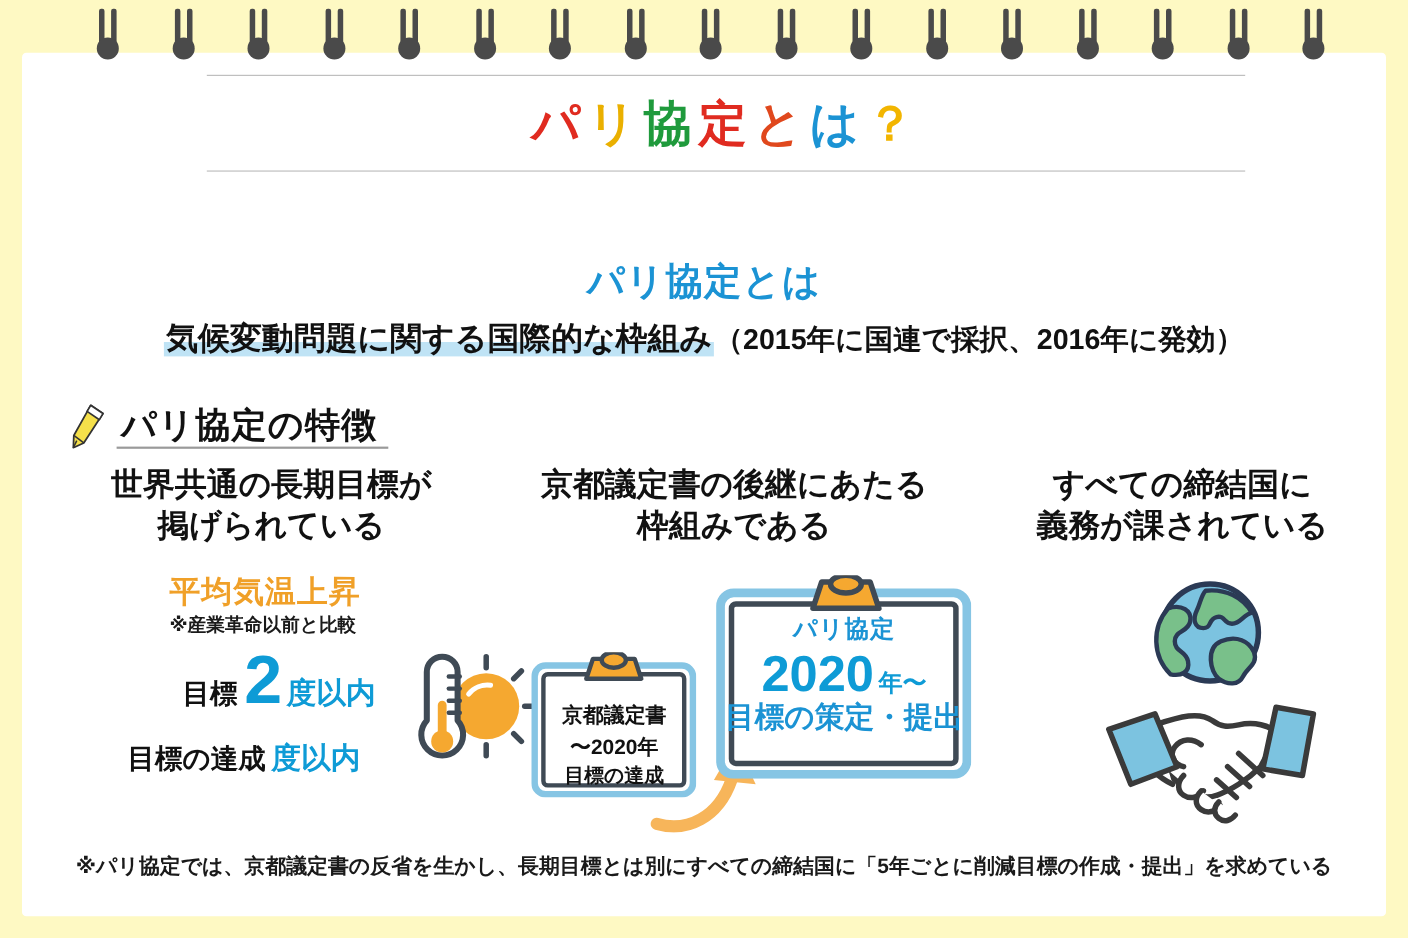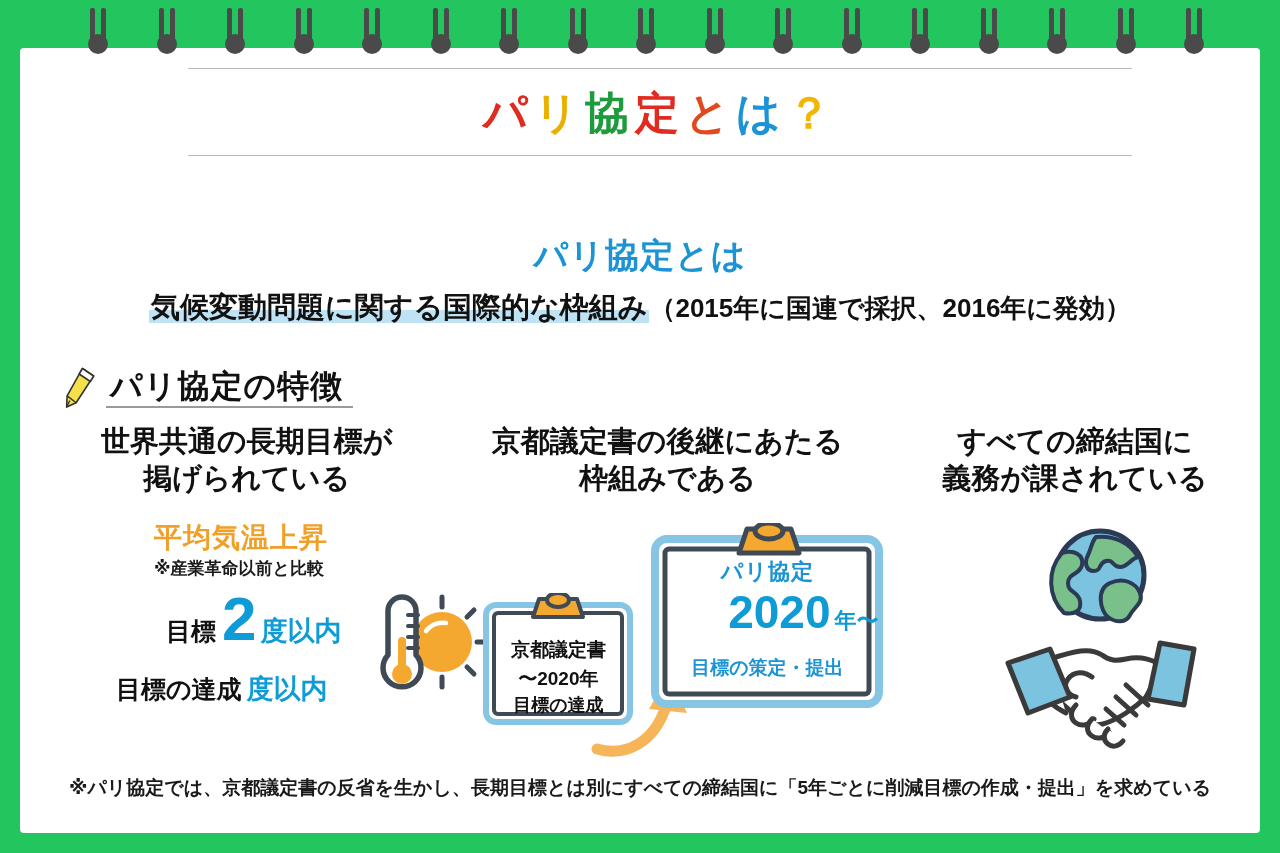--- a/index.html
+++ b/index.html
@@ -12,21 +12,21 @@
     height: 853px;
     overflow: hidden;
     font-family: "Liberation Sans", "DejaVu Sans", sans-serif;
   }
 
   
   #notebook {
     position: relative;
     width: 1280px;
     height: 853px;
-    background: #22c55e;
+    background: #fef9c3;
     box-sizing: border-box;
   }
   #page {
     position: absolute;
     left: 20px;
     top: 48px;
     right: 20px;
     bottom: 20px;
     background: #ffffff;
     border-radius: 4px;
@@ -228,23 +228,23 @@
   .clip-txt {
     position: absolute;
     text-align: center;
     width: 100%;
     left: 0;
   }
   .cs-l1 { top: 44px;  font-size: 19px; font-weight: bold; color: #111; }
   .cs-l2 { top: 73px;  font-size: 19px; font-weight: bold; color: #111; }
   .cs-l3 { top: 100px; font-size: 18px; font-weight: bold; color: #111; }
   .cl-l1 { top: 34px;  font-size: 22px; font-weight: bold; color: #1b93d4; letter-spacing:1px;}
-  .cl-l2 { top: 66px;  font-size: 46px; font-weight: bold; color: #0e9bd6; line-height: 1; margin-left: 36px; }
+  .cl-l2 { top: 66px;  font-size: 46px; font-weight: bold; color: #0e9bd6; line-height: 1; }
   .cl-l2 .yr { font-size: 22px; margin-left: 4px; }
-  .cl-l3 { top: 132px; font-size: 19px; font-weight: bold; color: #1b93d4; }
+  .cl-l3 { top: 111px; font-size: 27px; font-weight: bold; color: #1b93d4; }
 
   
   #col3-body { position: relative; height: 250px; margin-top: 20px; }
   #handshake-icon {
     position: absolute;
     left: 60px; top: 10px;
     width: 300px; height: 240px;
   }
 
   

